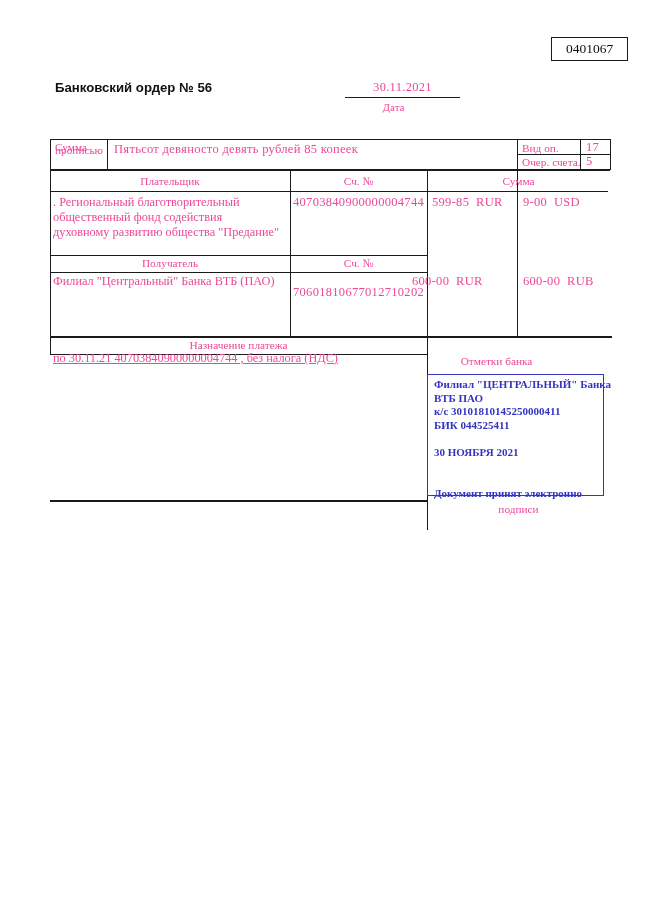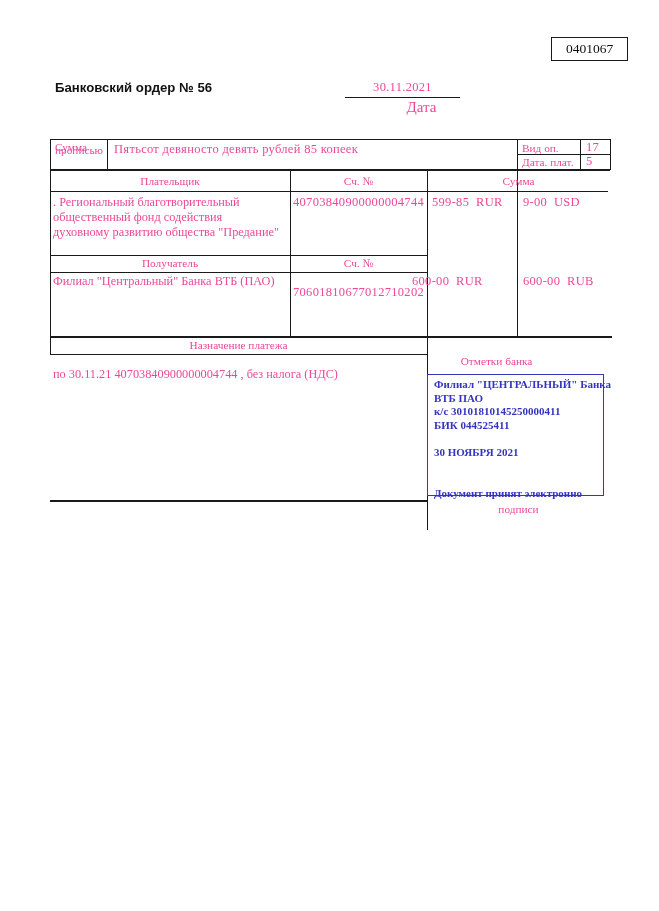--- a/index.html
+++ b/index.html
@@ -28,21 +28,21 @@
 </head>
 <body>
 
 <div class="page">
 
   <div class="codebox">0401067</div>
 
   <div class="title" style="left:55px; top:80px;">Банковский ордер № 56</div>
   <div class="t num center" style="left:345px; top:81px; width:115px;">30.11.2021</div>
   <div class="hl" style="left:345px; top:97px; width:115px;"></div>
-  <div class="t center" style="left:364px; top:101px; width:115px; font-size:15px;">Дата</div>
+  <div class="t center" style="left:336px; top:101px; width:115px; font-size:11px;">Дата</div>
 
   <div class="hl" style="left:50px; top:139px; width:560px;"></div>
   <div class="hl" style="left:517px; top:154px; width:93px;"></div>
   <div class="hl thick" style="left:50px; top:169px; width:560px;"></div>
   <div class="hl" style="left:50px; top:191px; width:558px;"></div>
   <div class="hl" style="left:50px; top:255px; width:377px;"></div>
   <div class="hl" style="left:50px; top:272px; width:377px;"></div>
   <div class="hl thick" style="left:50px; top:336px; width:562px;"></div>
   <div class="hl" style="left:50px; top:354px; width:377px;"></div>
   <div class="hl thick" style="left:50px; top:500px; width:377px;"></div>
@@ -53,21 +53,21 @@
   <div class="vl" style="left:427px; top:170px; height:360px;"></div>
   <div class="vl" style="left:517px; top:139px; height:198px;"></div>
   <div class="vl" style="left:580px; top:139px; height:31px;"></div>
   <div class="vl" style="left:610px; top:139px; height:31px;"></div>
 
   <div class="t small" style="left:55px; top:141px;">Сумма</div>
   <div class="t small" style="left:55px; top:144px;">прописью</div>
   <div class="t num" style="left:114px; top:143px;">Пятьсот девяносто девять рублей 85 копеек</div>
   <div class="t small" style="left:522px; top:142px;">Вид оп.</div>
   <div class="t num" style="left:586px; top:141px;">17</div>
-  <div class="t small" style="left:522px; top:156px;">Дата. плат.</div>
+  <div class="t small" style="left:522px; top:156px;">Очер. счета.</div>
   <div class="t num" style="left:586px; top:155px;">5</div>
 
   <div class="t small center" style="left:50px; top:175px; width:240px;">Плательщик</div>
   <div class="t small center" style="left:290px; top:175px; width:137px;">Сч. №</div>
   <div class="t small center" style="left:427px; top:175px; width:183px;">Сумма</div>
 
   <div class="t" style="left:53px; top:196px;">. Региональный благотворительный</div>
   <div class="t" style="left:53px; top:211px;">общественный фонд содействия</div>
   <div class="t" style="left:53px; top:226px;">духовному развитию общества "Предание"</div>
   <div class="t num" style="left:293px; top:196px;">40703840900000004744</div>
@@ -76,21 +76,21 @@
 
   <div class="t small center" style="left:50px; top:257px; width:240px;">Получатель</div>
   <div class="t small center" style="left:290px; top:257px; width:137px;">Сч. №</div>
 
   <div class="t" style="left:53px; top:275px;">Филиал "Центральный" Банка ВТБ (ПАО)</div>
   <div class="t num" style="left:293px; top:286px;">70601810677012710202</div>
   <div class="t num" style="left:412px; top:275px;">600-00  RUR</div>
   <div class="t num" style="left:523px; top:275px;">600-00  RUB</div>
 
   <div class="t small center" style="left:50px; top:339px; width:377px;">Назначение платежа</div>
-  <div class="t" style="left:53px; top:368px;">по 30.11.21 40703840900000004744 , без налога (НДС)</div>
+  <div class="t" style="left:53px; top:352px;text-decoration:underline;">по 30.11.21 40703840900000004744 , без налога (НДС)</div>
 
   <div class="t small center" style="left:405px; top:355px; width:183px;">Отметки банка</div>
 
   <div class="stamp">
     <div class="stamp-line">Филиал "ЦЕНТРАЛЬНЫЙ" Банка</div>
     <div class="stamp-line">ВТБ ПАО</div>
     <div class="stamp-line">к/с 30101810145250000411</div>
     <div class="stamp-line">БИК 044525411</div>
     <div class="stamp-line"></div>
     <div class="stamp-line">30 НОЯБРЯ 2021</div>

